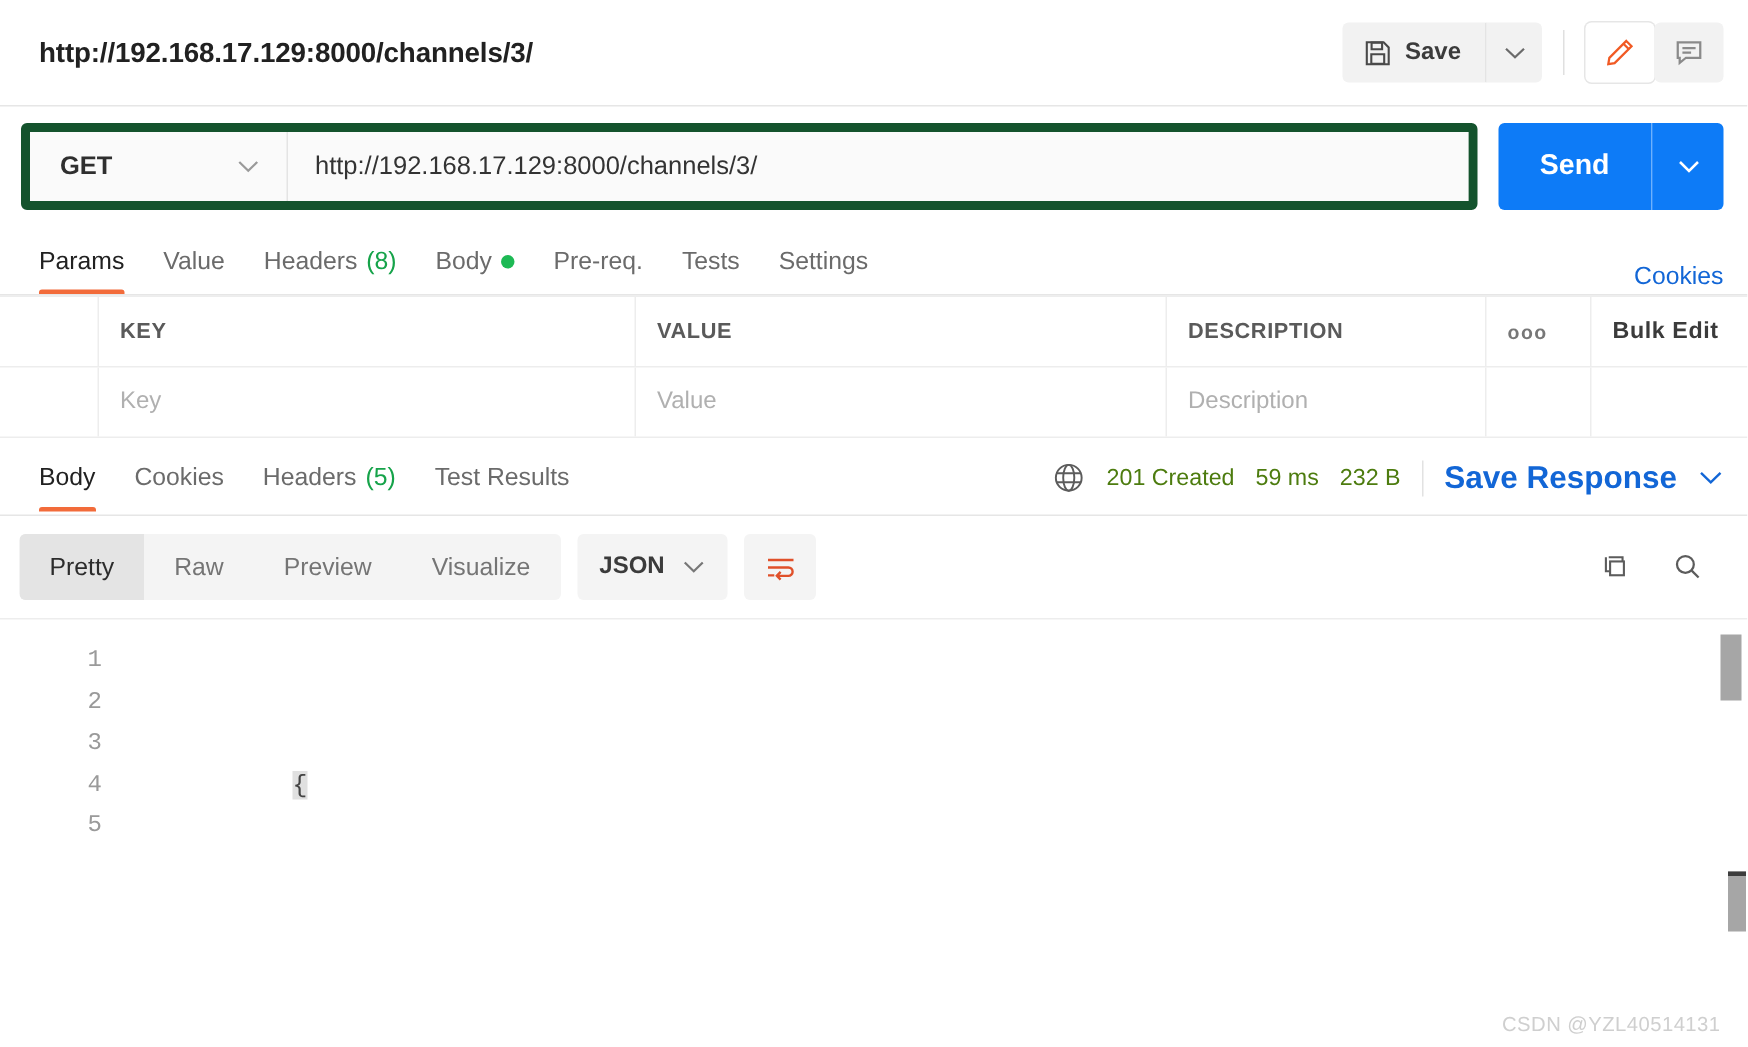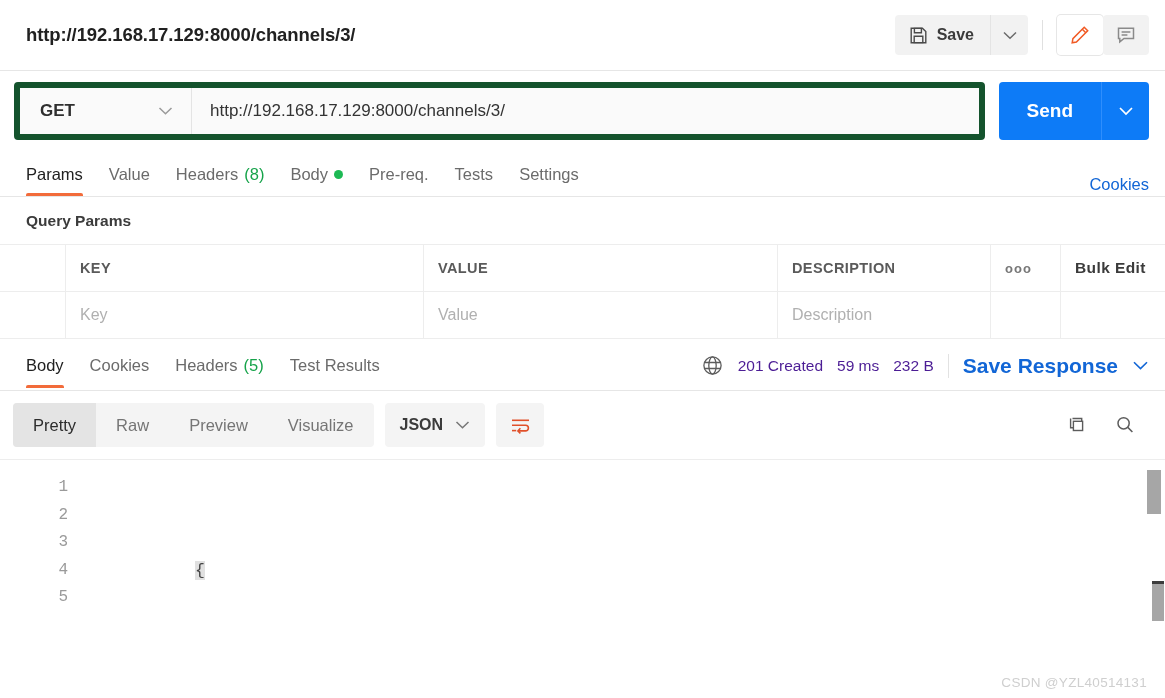--- a/index.html
+++ b/index.html
@@ -121,21 +121,21 @@
   .bulk-edit { font-size: 15.5px; font-weight: bold; color: #3b3b3b; cursor: pointer; }
   .dots { letter-spacing: 1px; color: #777; font-size: 13px; }
 
   
   .resp-tabs {
     display: flex; align-items: center; height: 50px;
     padding: 0 16px 0 13px; border-bottom: 1px solid #e6e6e6;
     margin-top: 2px;
   }
   .resp-meta { margin-left: auto; display: flex; align-items: center; gap: 14px; }
-  .meta-item { font-size: 15.5px; color: #4c1d95; text-align: center; }
+  .meta-item { font-size: 15.5px; color: #4d7c0f; text-align: center; }
   .save-resp { font-size: 21px; font-weight: bold; color: #1266d6; cursor: pointer; }
   .meta-sep { width: 1px; height: 24px; background: #e2e2e2; }
 
   
   .body-toolbar { display: flex; align-items: center; padding: 12px 16px 12px 13px; gap: 11px; }
   .segmented { display: flex; background: #f4f4f4; border-radius: 4px; padding: 0; overflow: hidden; }
   .seg {
     padding: 0 20px; height: 44px; display: flex; align-items: center;
     font-size: 16.5px; color: #757575; cursor: pointer; background: transparent;
     border: none; font-family: Liberation Sans, sans-serif;
@@ -275,21 +275,20 @@
     </div>
     <div class="rtab">
       <span>Tests</span>
     </div>
     <div class="rtab">
       <span>Settings</span>
     </div>
     <div class="cookies-link">Cookies</div>
   </div>
 
-  <div class="qp-title">Query Params</div>
   <div class="qp-table">
     <div class="qp-row head">
       <div class="qp-cell qp-check"></div>
       <div class="qp-cell qp-key">KEY</div>
       <div class="qp-cell qp-val">VALUE</div>
       <div class="qp-cell qp-desc">DESCRIPTION</div>
       <div class="qp-cell qp-dots">
         <span class="dots">ooo</span>
       </div>
       <div class="qp-cell qp-bulk">

